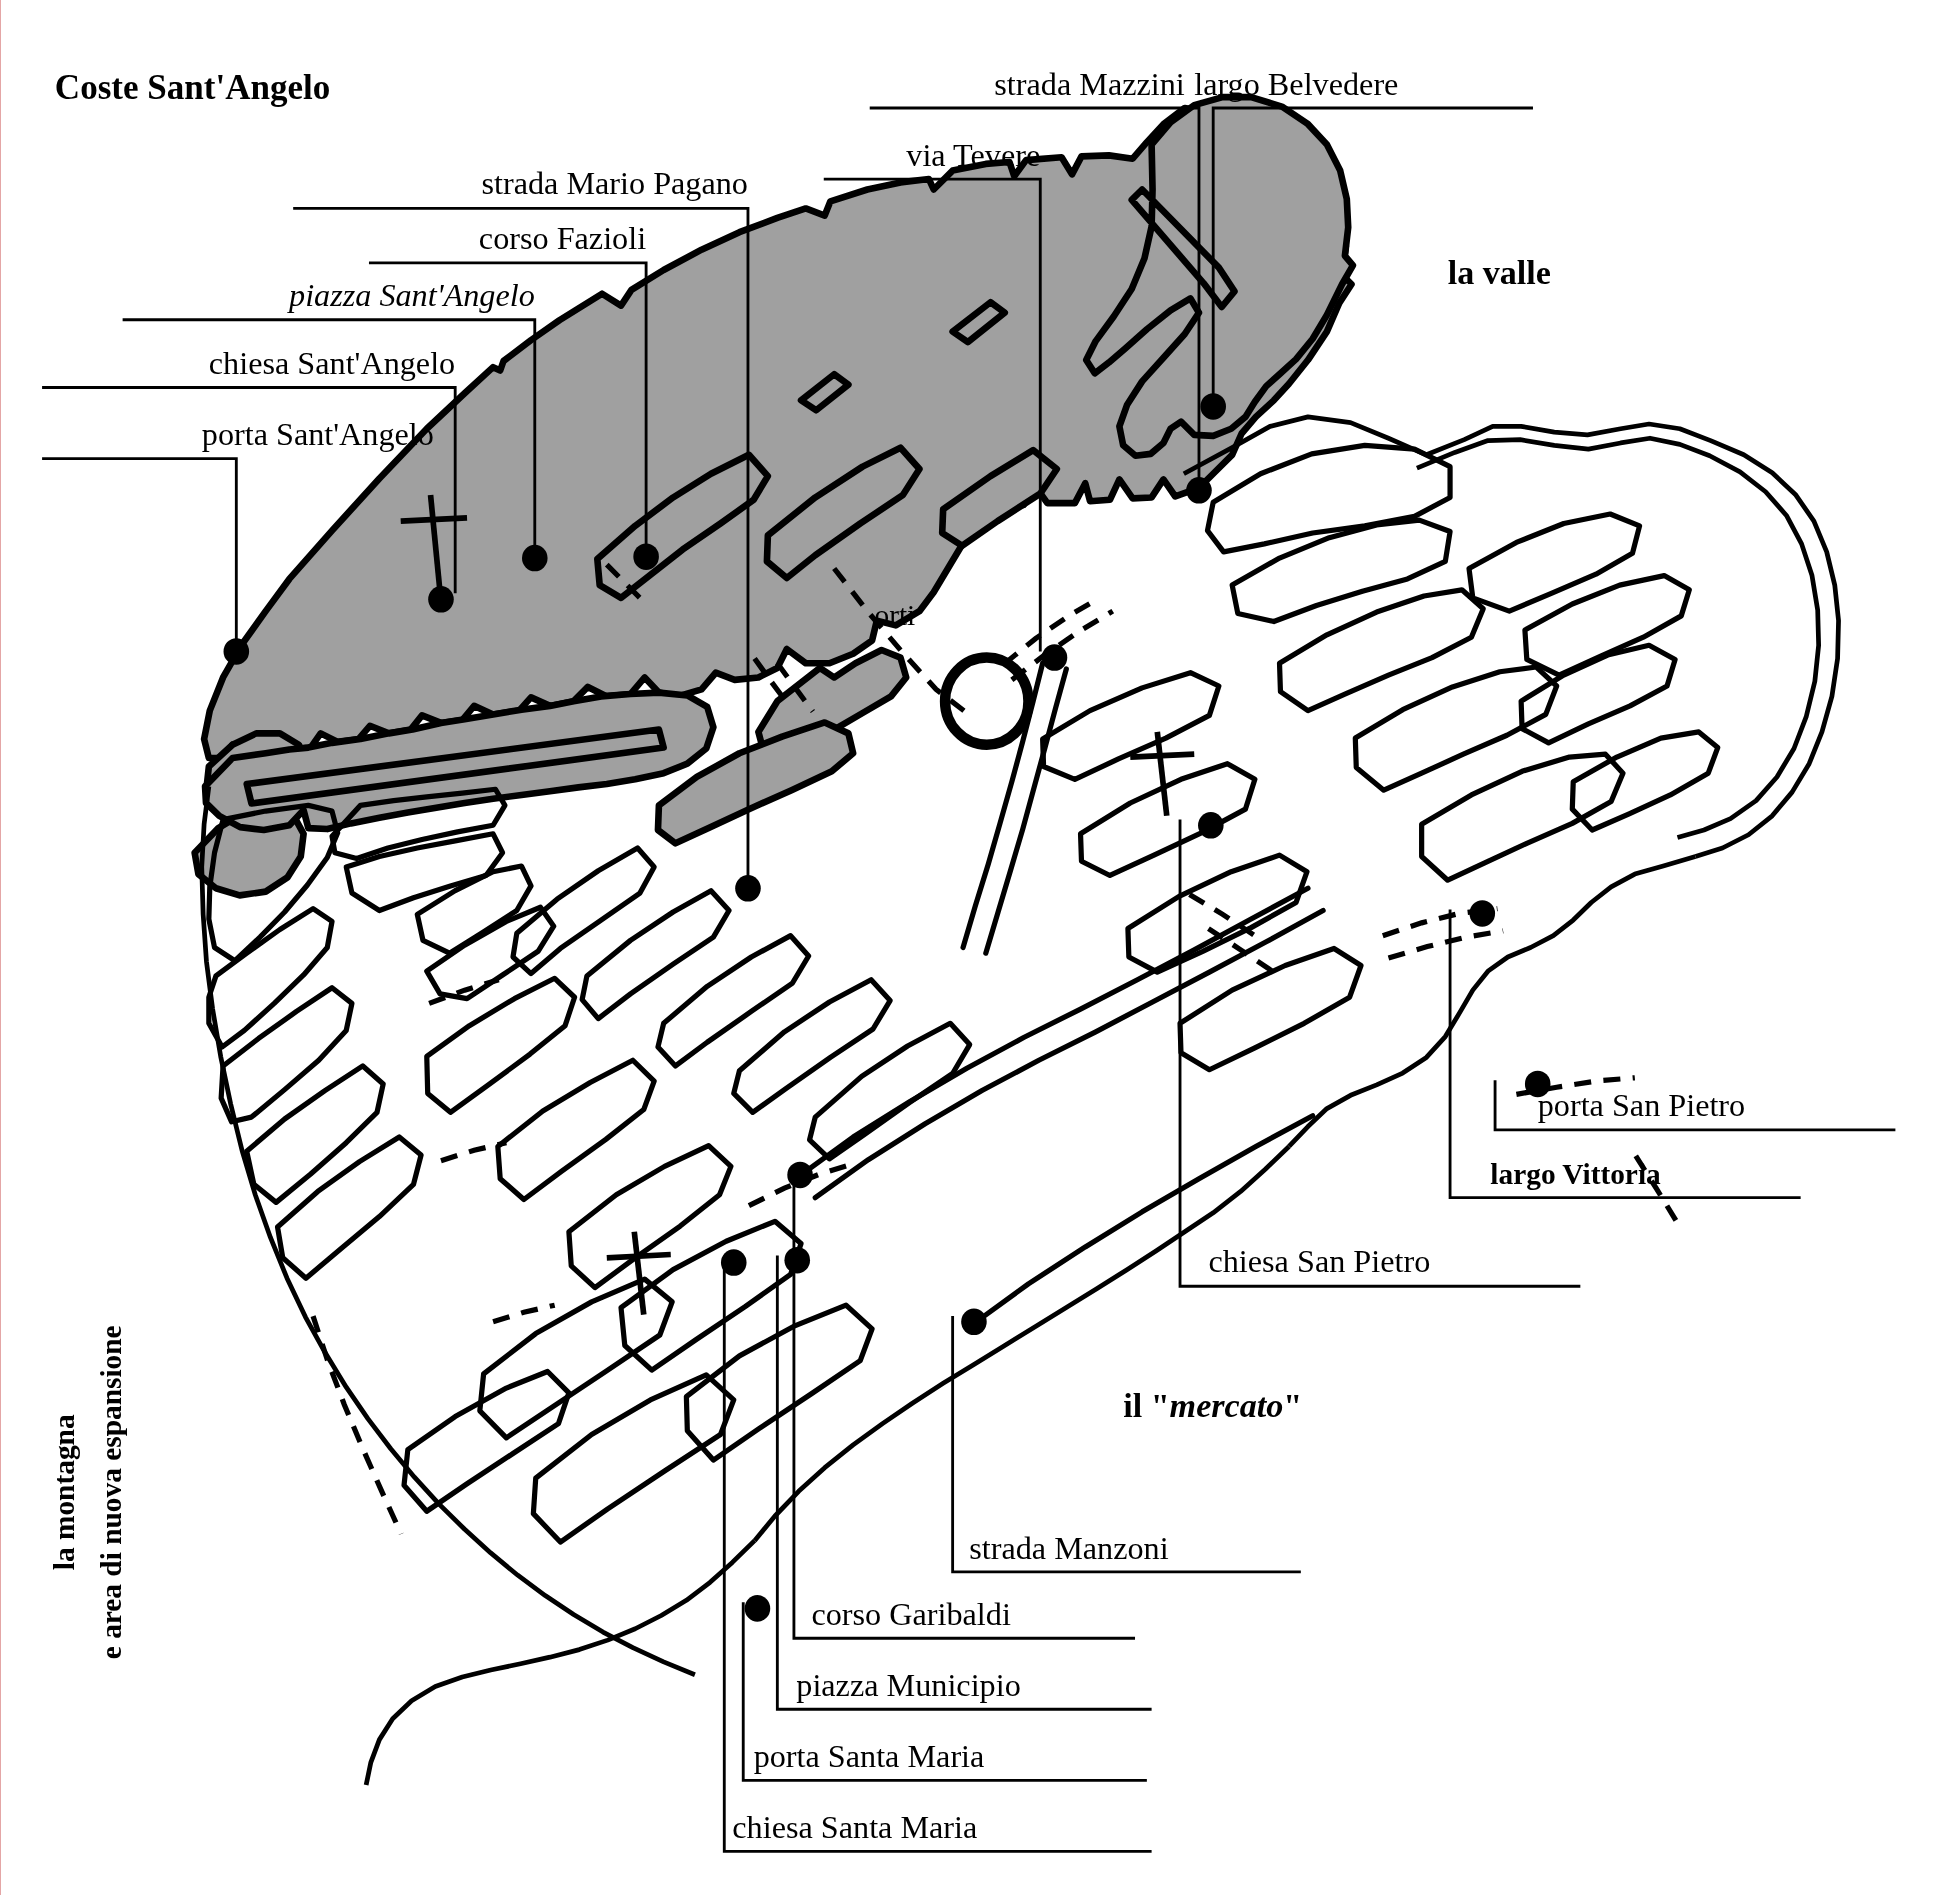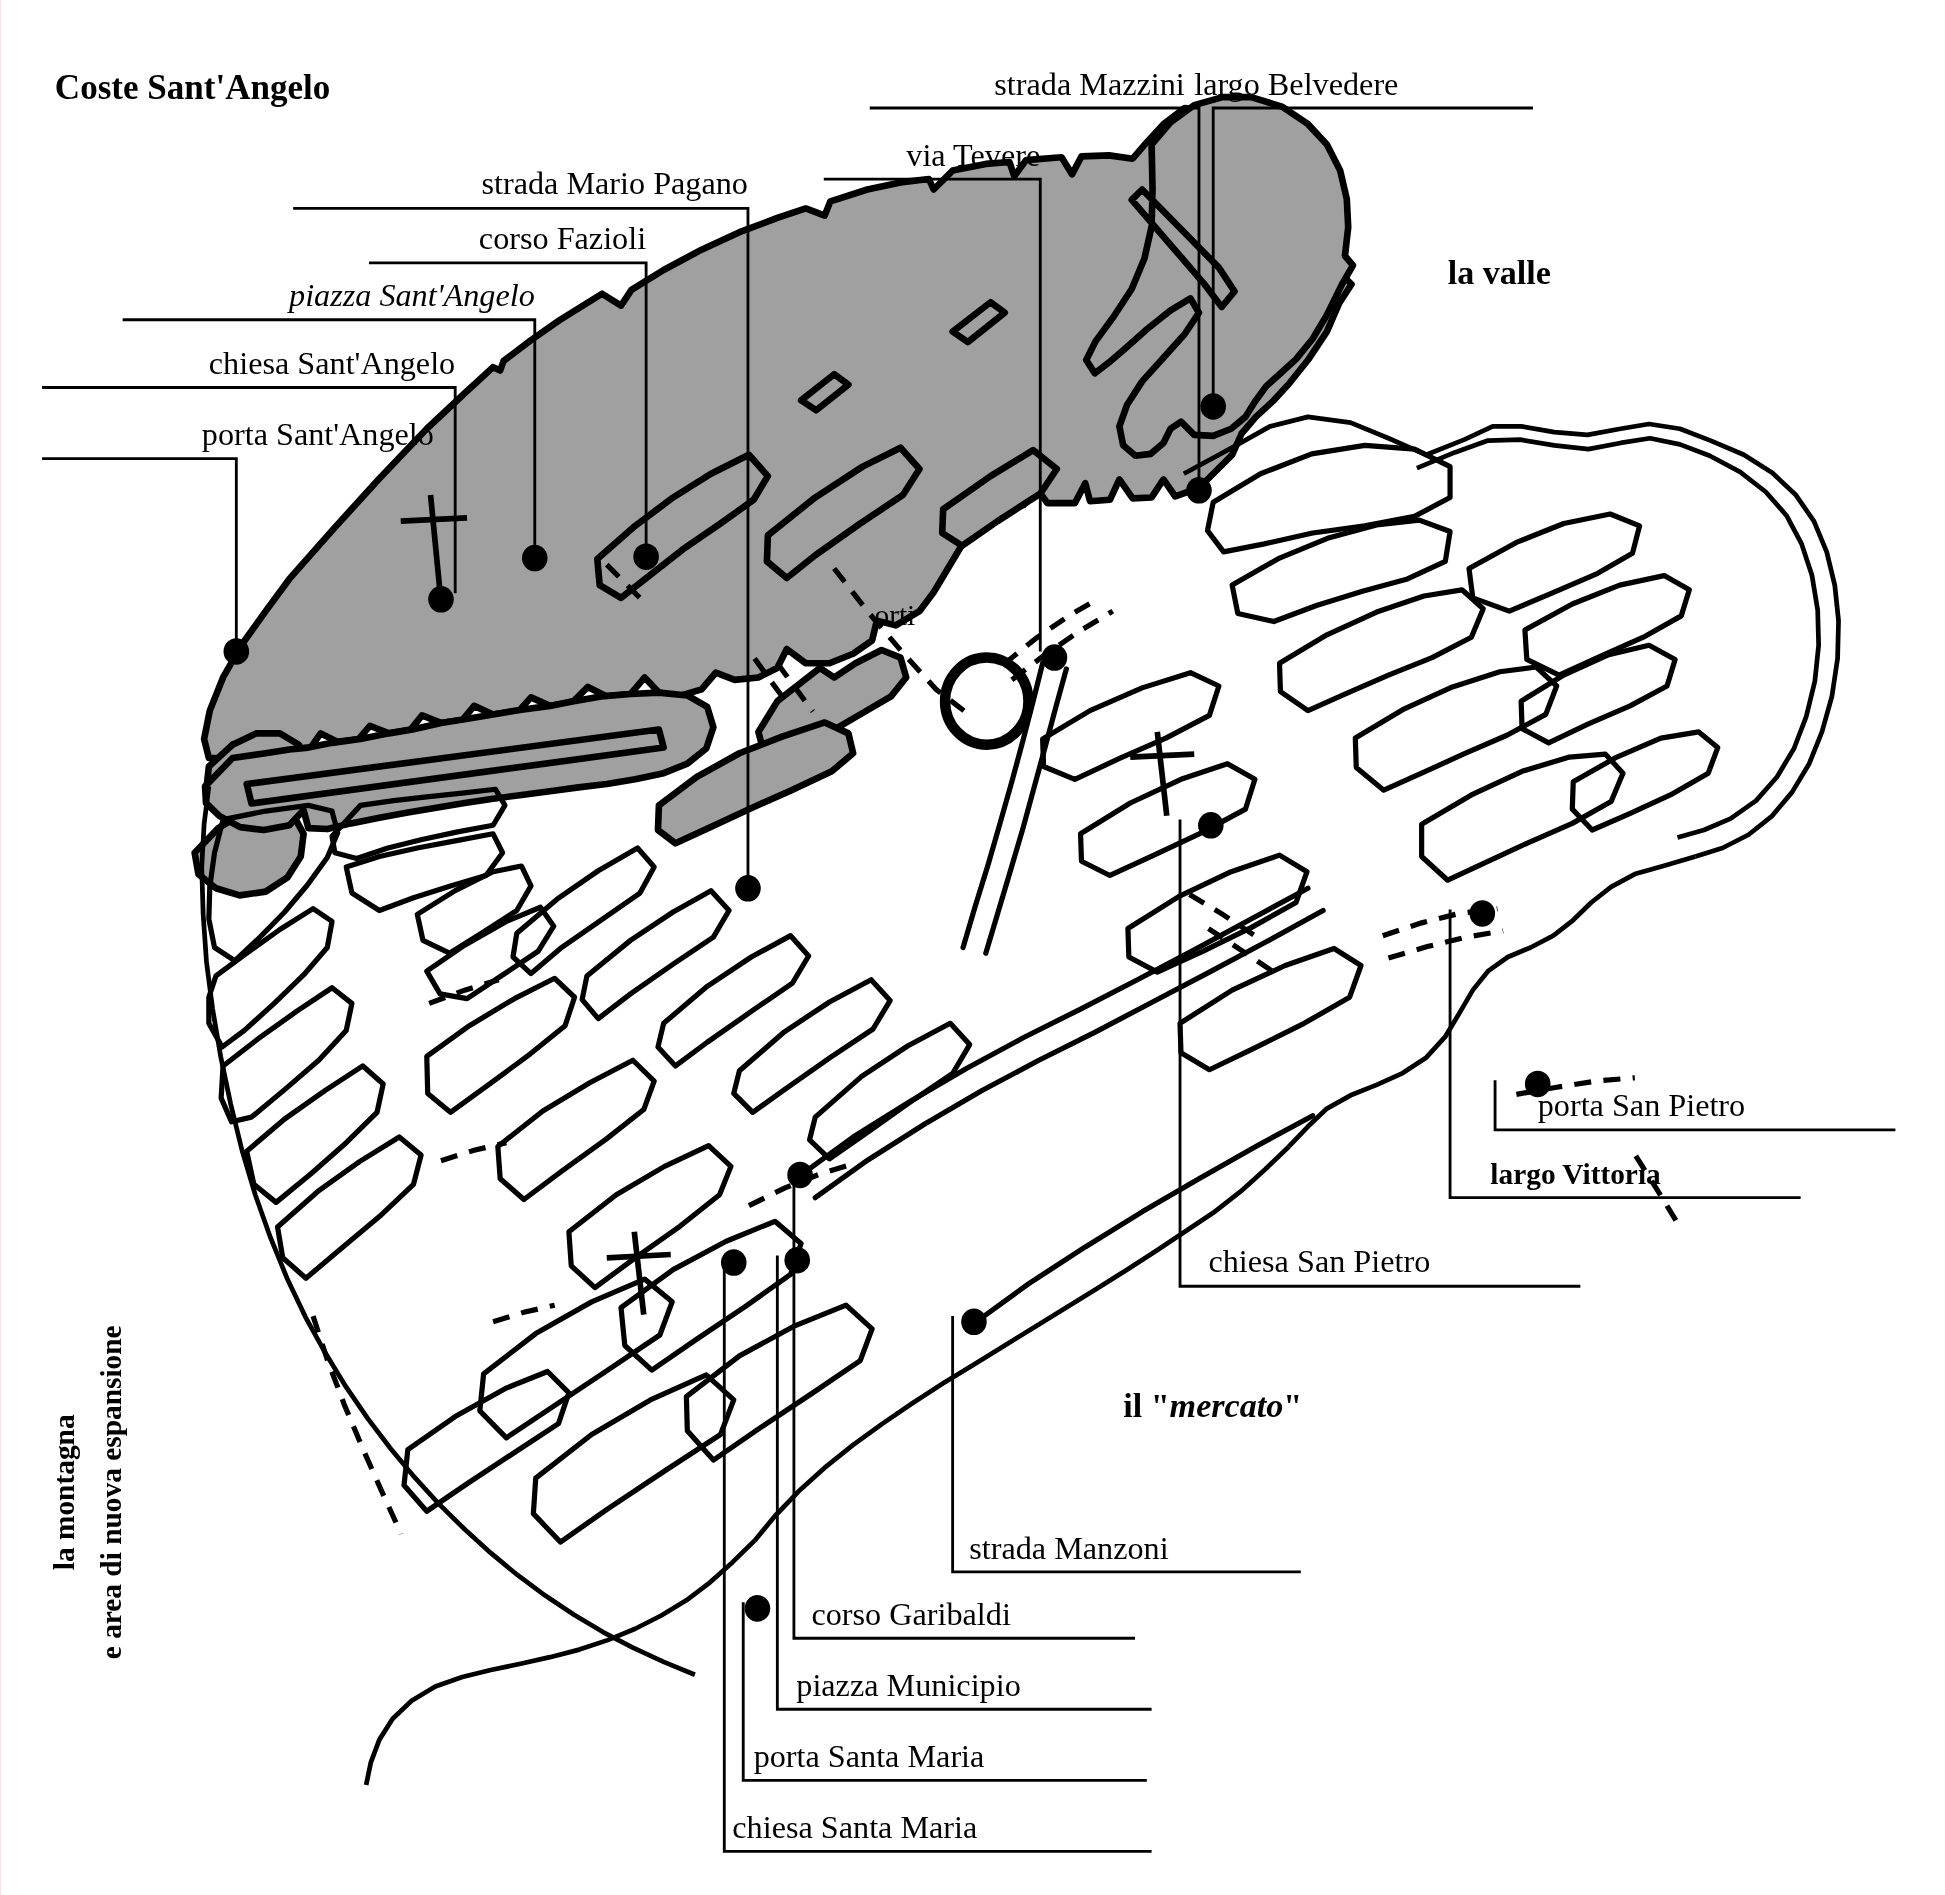--- a/index.html
+++ b/index.html
@@ -1,16 +1,16 @@
 <!DOCTYPE html>
 <html style="font-size:7.6px"><head>
 <meta charset="utf-8">
 <style>
   html,body{margin:0;padding:0;background:#ffffff;}
-  #root{position:relative;width:1946px;height:1895px;background:#f9a8d4;overflow:hidden;}
+  #root{position:relative;width:1946px;height:1895px;background:#b91c1c;overflow:hidden;}
   svg{display:block;}
   .lbl{font-family:"Liberation Serif","DejaVu Serif",serif;fill:#000;}
 </style>
 </head>
 <body>
 
 <div id="root">
 <svg width="1946" height="1895" viewBox="0 0 4106 4000" xmlns="http://www.w3.org/2000/svg">
 
   <rect x="0" y="0" width="4106" height="4000" fill="#ffffff"></rect>

